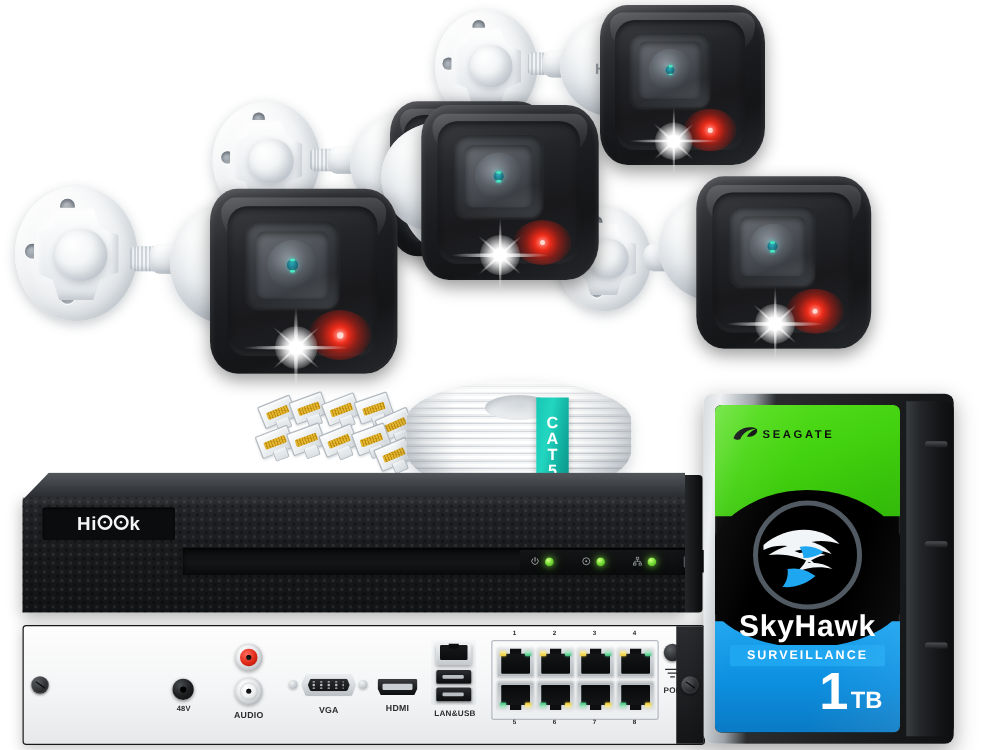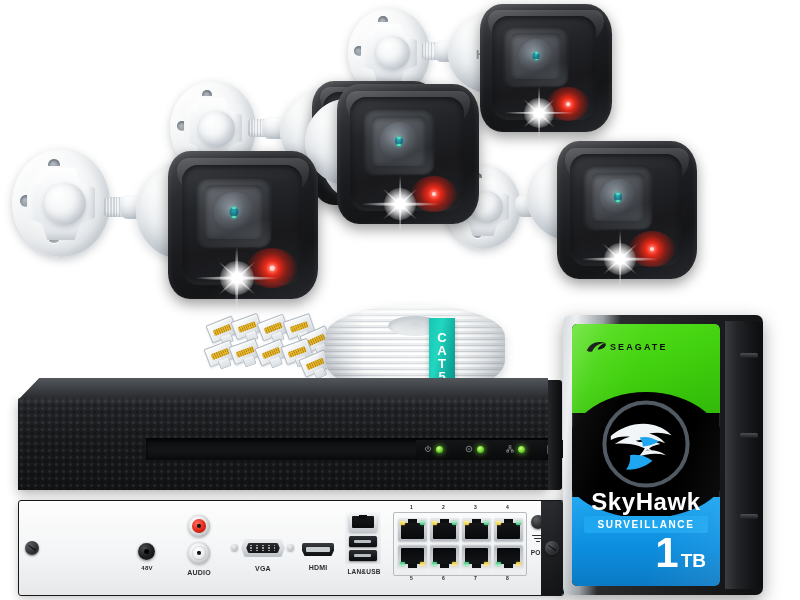--- a/index.html
+++ b/index.html
@@ -694,20 +694,25 @@
       <span>A</span>
       <span>T</span>
       <span>5</span>
     </div>
   </div>
 
   <div class="nvr-top" style="left:18px;top:378px;width:530px;height:22px;clip-path:polygon(4% 0,100% 0,100% 100%,0 100%);"></div>
 
   <div class="nvr-front" style="left:18px;top:398px;width:530px;height:92px;">
     <div class="nvr-texture"></div>
+    <div class="nvr-logoplate" style="left:16px;top:8px;width:106px;height:26px;">
+      <span class="txt" style="font-size:15px;">
+        <span>Hi</span><span class="o"></span><span class="o"></span><span>k</span>
+      </span>
+    </div>
 
     <div style="position:absolute;left:128px;top:40px;right:0;height:22px;background:linear-gradient(180deg,#0c0d0e,#141517 55%,#0a0b0c);box-shadow:inset 0 2px 4px rgba(0,0,0,.9);"></div>
 
     <div class="nvr-ledbar" style="left:398px;top:42px;width:140px;height:18px;padding-left:8px;gap:22px;">
       <div class="led-grp">
         <svg class="led-ico" viewBox="0 0 16 16">
             <path d="M8 2v6" stroke="#cfd4d8" stroke-width="1.8" fill="none" stroke-linecap="round"></path>
             <path d="M4.2 4.2a5.2 5.2 0 107.6 0" stroke="#cfd4d8" stroke-width="1.6" fill="none" stroke-linecap="round"></path>
           </svg>
         <span class="led"></span>

